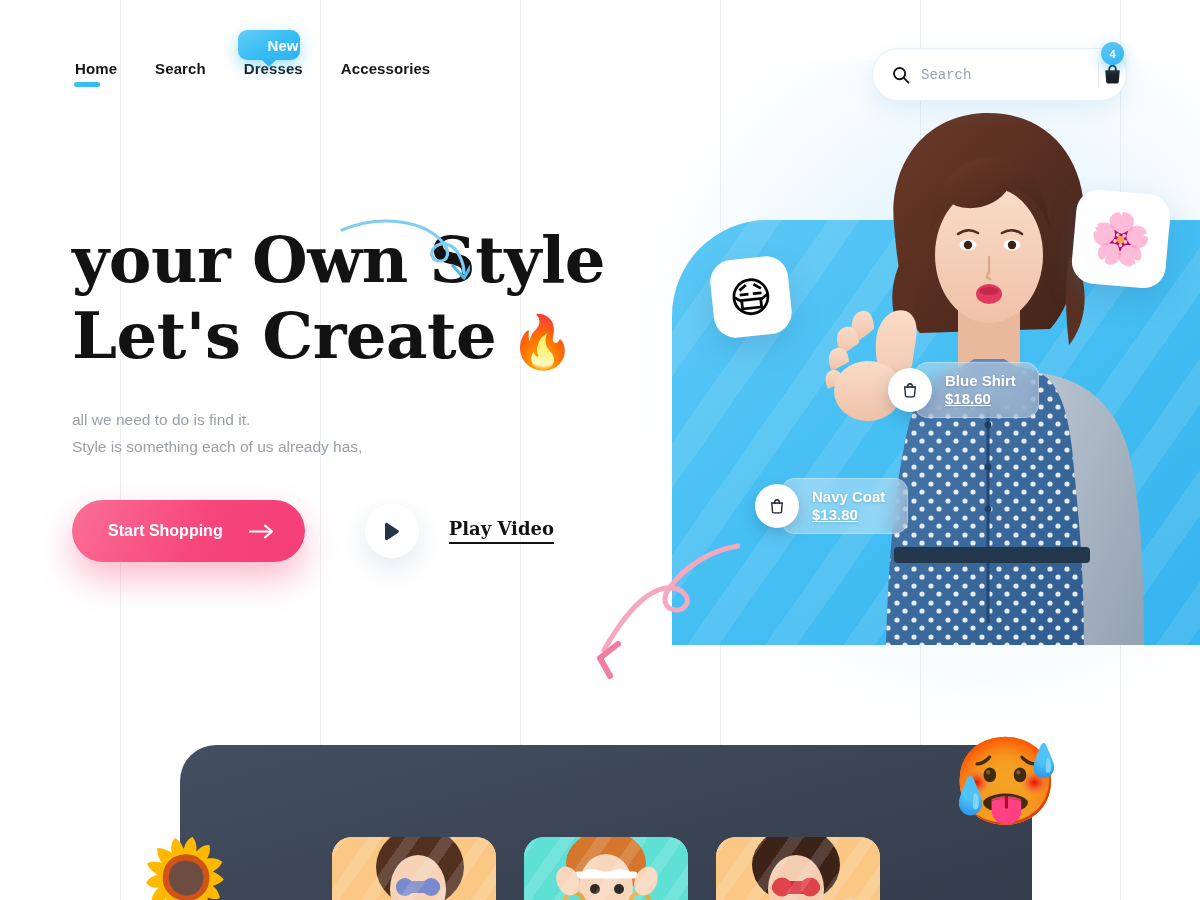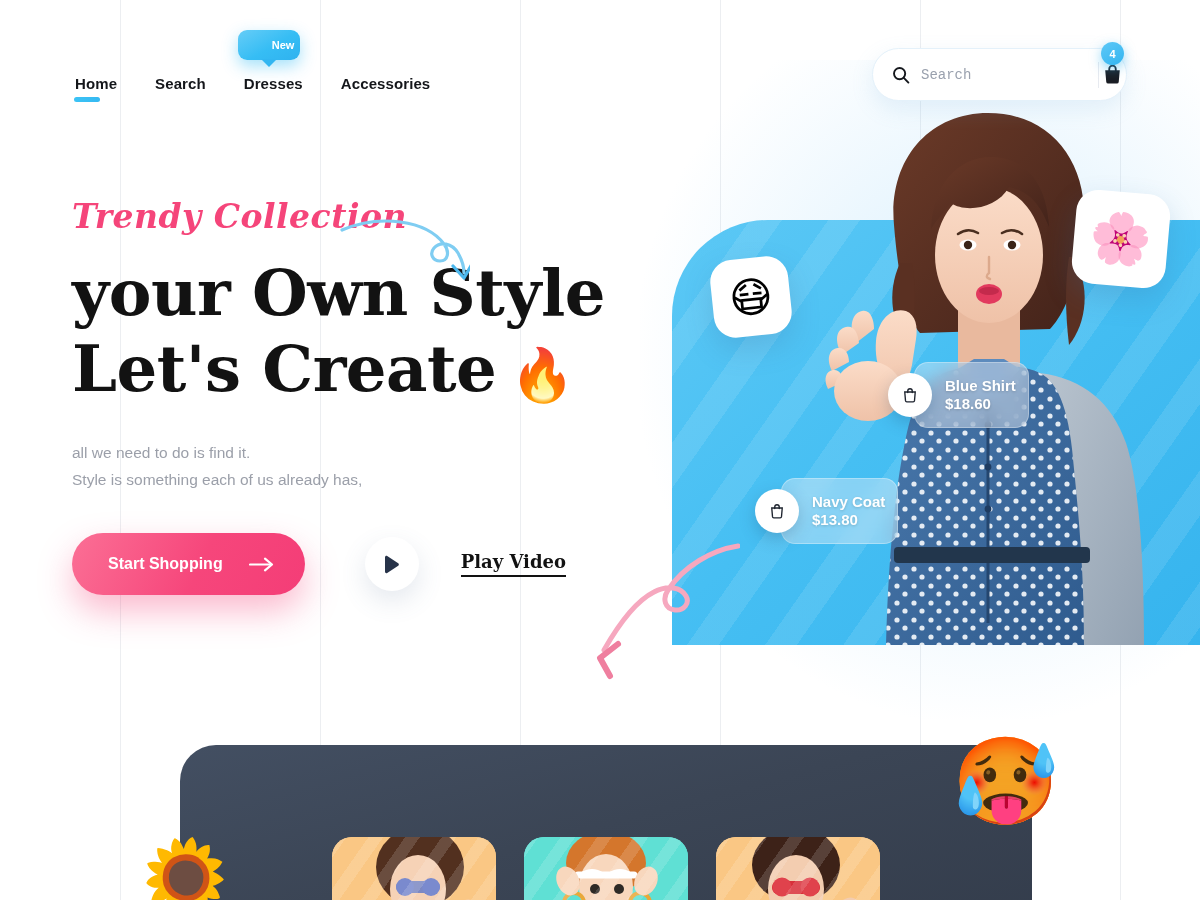--- a/index.html
+++ b/index.html
@@ -37,21 +37,21 @@
 
   
   .navbar {
     position: absolute; left: 0; top: 0;
     width: 1200px; height: 120px;
     z-index: 20;
   }
 
   .nav-links {
     position: absolute; left: 72px; top: 60px;
-    display: flex; align-items: flex-end; gap: 32px; margin-top: 15px;
+    display: flex; align-items: flex-end; gap: 32px;
   }
   .nav-item {
     position: relative;
     font-size: 15px; font-weight: 700; color: #14161a;
     letter-spacing: 0.1px;
     padding: 0 3px 10px 3px;
     cursor: pointer;
     white-space: nowrap;
   }
   .nav-item.active::after {
@@ -61,21 +61,21 @@
     background: linear-gradient(90deg,#3cc3f5,#35b9f2);
   }
 
   .new-badge {
     position: absolute;
     left: 238px; top: 30px;
     width: 62px; height: 30px;
     border-radius: 9px;
     background: linear-gradient(150deg,#66cdf7 0%,#36bdf4 55%,#2fb2ef 100%);
     color: #ffffff;
-    font-size: 11px; font-weight: 700;
+    font-size: 15px; font-weight: 700;
     display: flex; align-items: center; justify-content: center;
     box-shadow: 0 6px 16px rgba(54,189,244,0.45);
     z-index: 22;
     padding-left: 28px;
   }
   .new-badge::after {
     content: "";
     position: absolute; left: 50%; bottom: -7px; transform: translateX(-50%);
     width: 0; height: 0;
     border-left: 8px solid transparent;
@@ -175,21 +175,21 @@
     border: none; border-radius: 34px;
     background: linear-gradient(115deg,#fb6f95 0%,#f6467b 55%,#f43d77 100%);
     color: #ffffff;
     font-family: "Liberation Sans", sans-serif;
     font-size: 16px; font-weight: 700;
     display: flex; align-items: center; gap: 26px;
     cursor: pointer;
     box-shadow: 0 16px 34px rgba(245,64,120,0.36);
   }
 
-  .play-group { display: flex; align-items: center; margin-left: 60px; gap: 12px; }
+  .play-group { display: flex; align-items: center; margin-left: 60px; }
   .play-circle {
     width: 54px; height: 54px; border-radius: 50%;
     background: #ffffff;
     display: flex; align-items: center; justify-content: center;
     box-shadow: 0 10px 26px rgba(90,110,150,0.16);
     cursor: pointer;
   }
   .play-label {
     margin-left: 30px;
     font-family: "DejaVu Serif", serif;
@@ -238,38 +238,38 @@
   .sticker-flower { left: 1074px; top: 192px; width: 94px; height: 94px; font-size: 50px; transform: rotate(5deg); }
 
   
   .prod-card {
     position: absolute;
     display: flex; align-items: center;
     z-index: 15;
   }
   .prod-bubble {
     position: relative;
-    height: 66px;
-    padding: 6px 12px 6px 30px;
+    height: 56px;
+    padding: 6px 22px 6px 30px;
     border-radius: 14px;
     background: rgba(236,241,248,0.40);
     border: 1px solid rgba(255,255,255,0.30);
     backdrop-filter: blur(8px);
     display: flex; flex-direction: column; justify-content: center;
     color: #ffffff;
     margin-left: -18px;
   }
   .prod-bubble::before {
     content: "";
     position: absolute; left: -7px; top: 50%; transform: translateY(-50%) rotate(45deg);
     width: 15px; height: 15px;
     background: rgba(236,241,248,0.40);
   }
   .prod-name { font-size: 15px; font-weight: 700; line-height: 1.22; text-shadow: 0 1px 3px rgba(0,0,0,0.18); }
-  .prod-price { font-size: 15px; font-weight: 700; line-height: 1.22; text-shadow: 0 1px 3px rgba(0,0,0,0.18); }
+  .prod-price { font-size: 15px; font-weight: 700; line-height: 1.22; text-shadow: 0 1px 3px rgba(0,0,0,0.18); text-decoration: underline; }
   .prod-icon {
     width: 44px; height: 44px; border-radius: 50%;
     background: #ffffff;
     display: flex; align-items: center; justify-content: center;
     box-shadow: 0 6px 16px rgba(30,70,110,0.25);
     z-index: 3;
     flex-shrink: 0;
   }
   .card-shirt { left: 888px; top: 362px; }
   .card-coat  { left: 755px; top: 478px; align-items: center; }
@@ -481,21 +481,20 @@
   </div>
 
   <div class="sticker sticker-mask">
     <span>😷</span>
   </div>
   <div class="sticker sticker-flower">
     <span>🌸</span>
   </div>
 
   <div class="hero-left">
-    <div class="eyebrow">Trendy Collection</div>
 
     <div class="headline">
       <div>your Own Style</div>
       <div>
         <span>Let's Create</span><span class="fire">🔥</span>
       </div>
     </div>
 
     <div class="subtext">
       <div>all we need to do is find it.</div>

